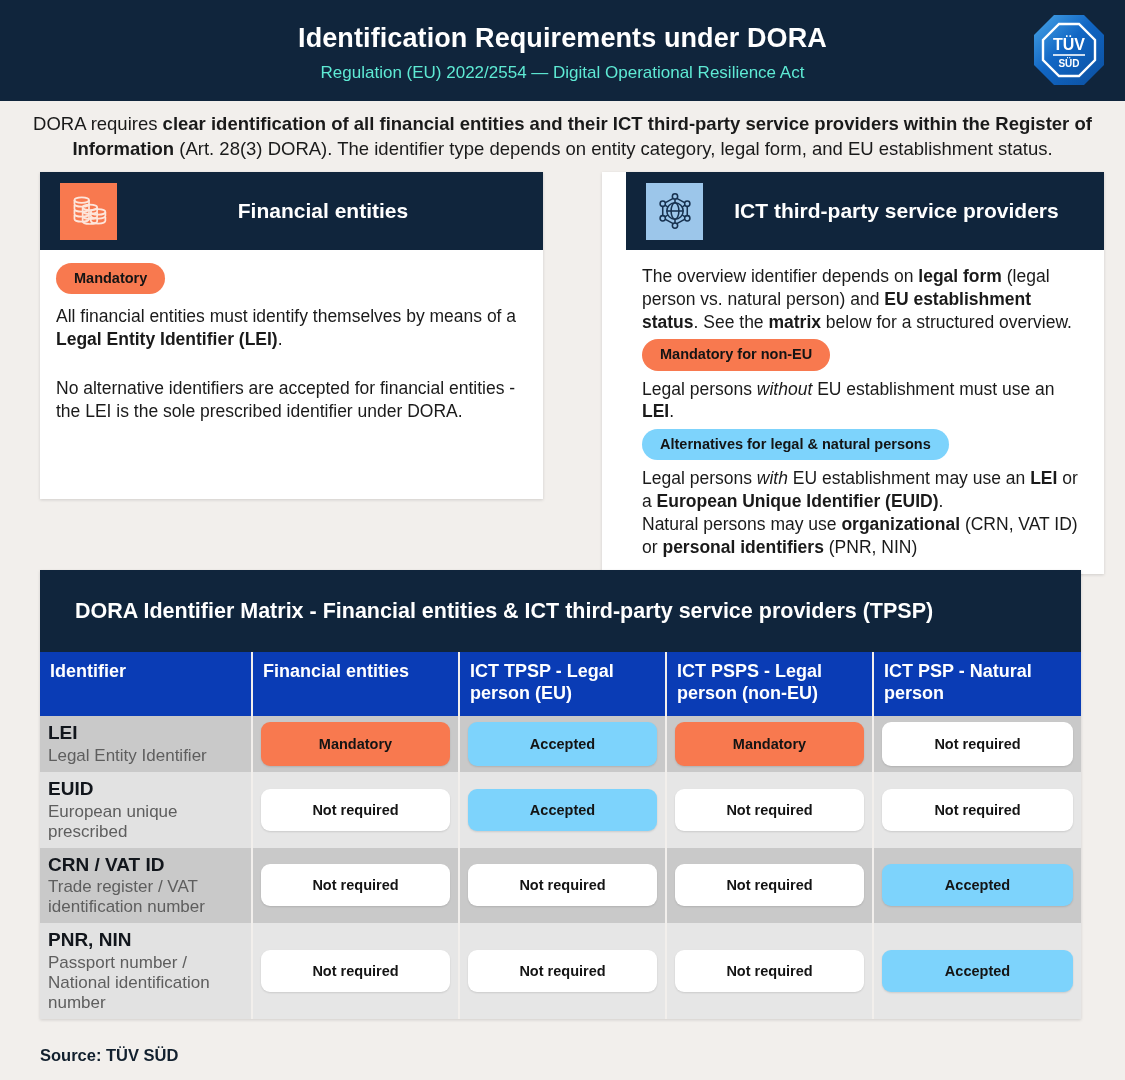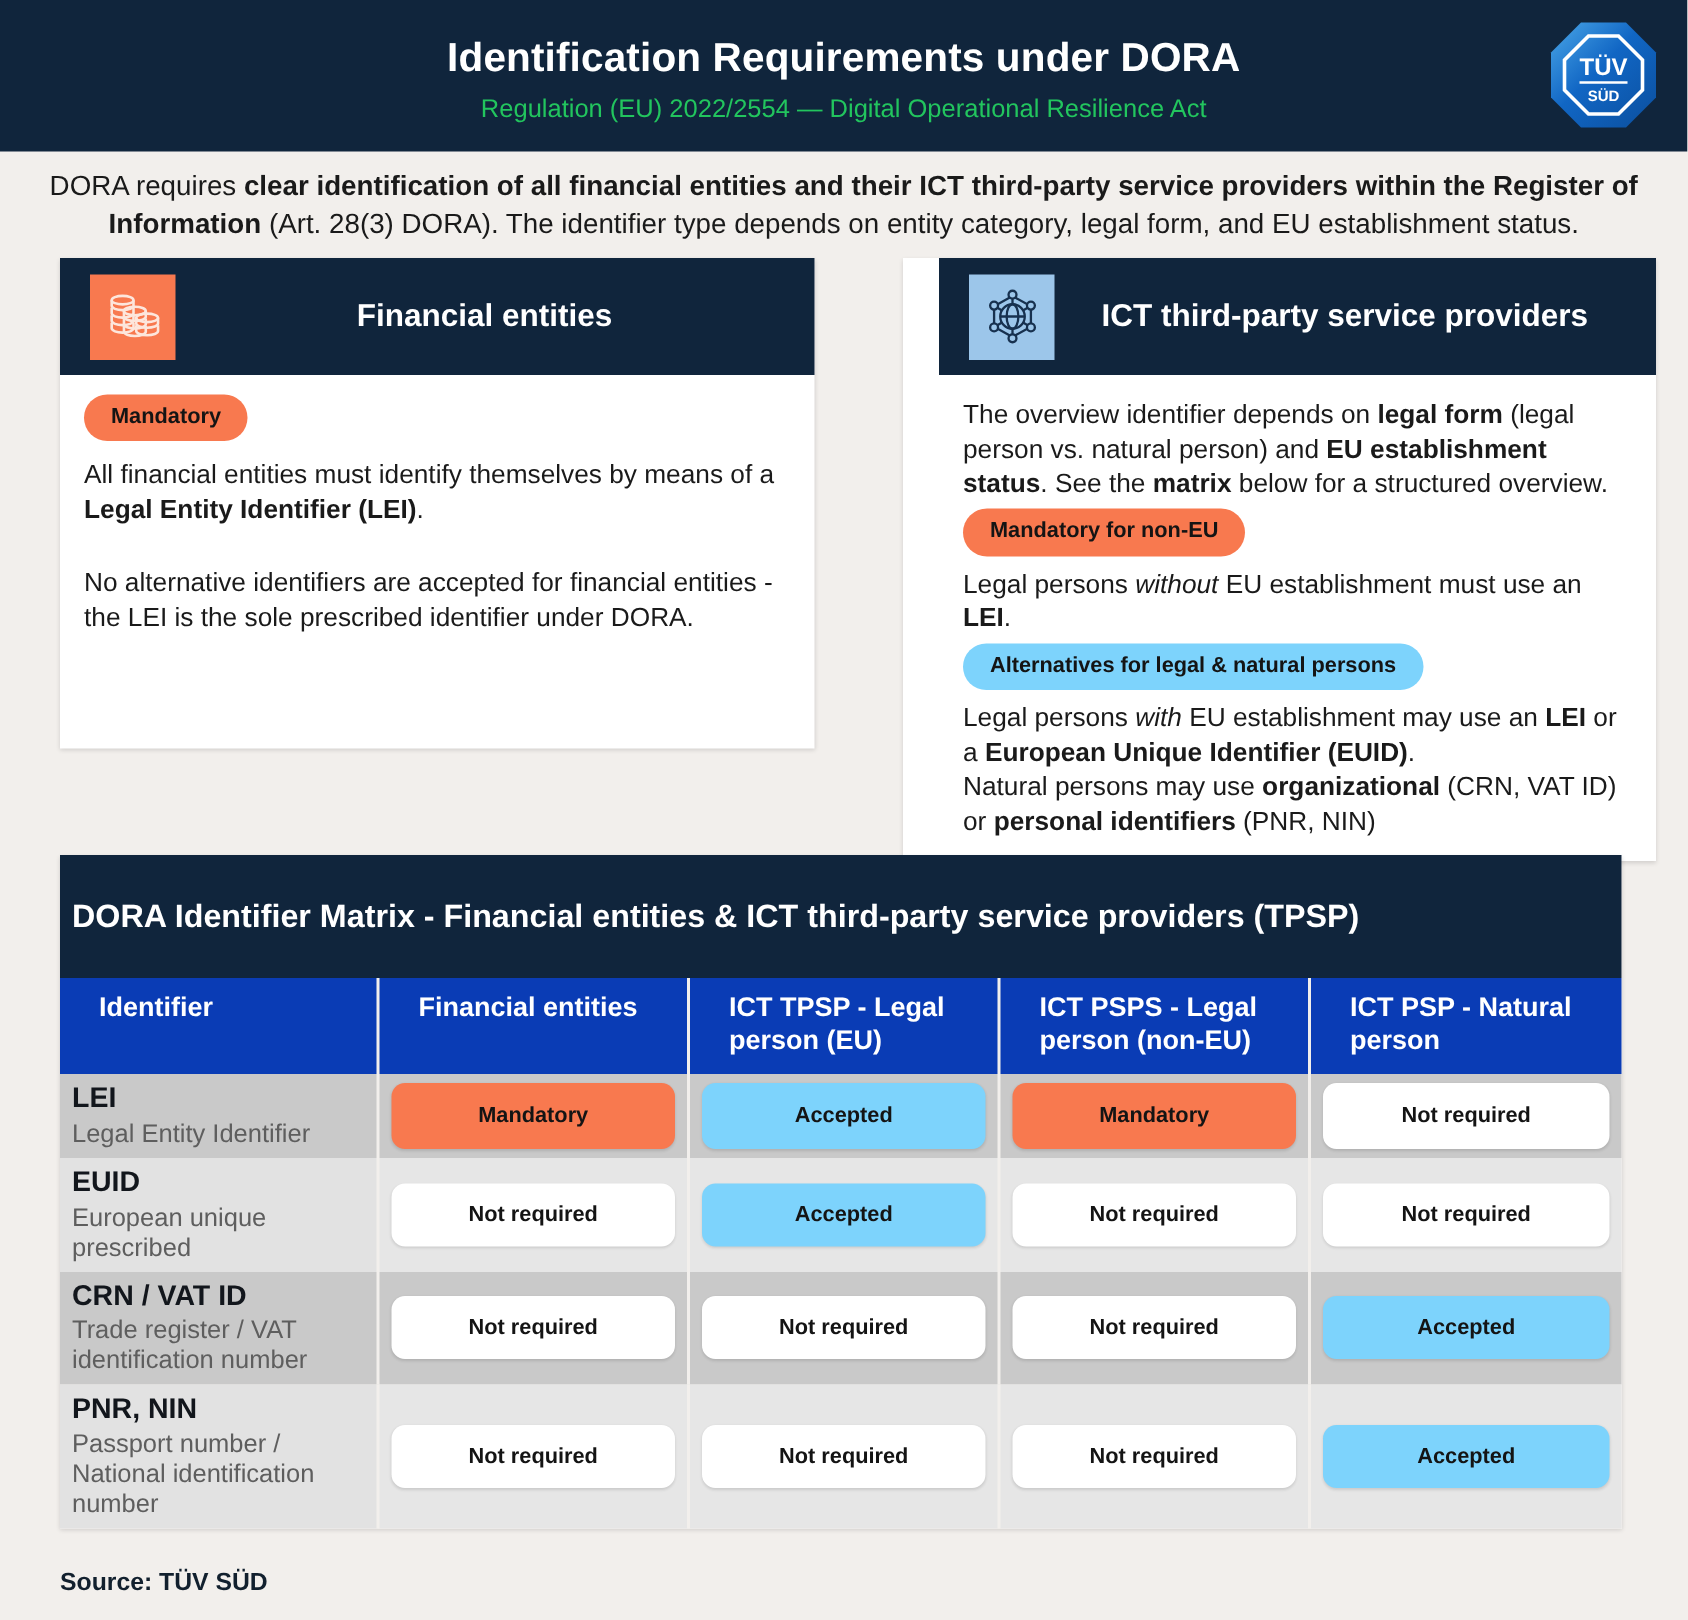--- a/index.html
+++ b/index.html
@@ -29,21 +29,21 @@
   }
   .header-title {
     color: #ffffff;
     font-size: 27px;
     font-weight: bold;
     letter-spacing: .1px;
     margin: 0 0 9px 0;
     text-align: center;
   }
   .header-sub {
-    color: #22c55e;
+    color: #5eead4;
     font-size: 17px;
     font-weight: normal;
     text-align: center;
     margin: 0;
   }
   .logo {
     position: absolute;
     right: 18px;
     top: 12px;
     width: 76px;
@@ -137,36 +137,36 @@
     box-shadow: 0 1px 3px rgba(0,0,0,.14);
   }
   .matrix-title {
     background: #10253c;
     color: #ffffff;
     font-size: 21.5px;
     font-weight: bold;
     height: 82px;
     display: flex;
     align-items: center;
-    padding-left: 8px;
+    padding-left: 35px;
     box-sizing: border-box;
   }
   table.grid {
     border-collapse: collapse;
     width: 100%;
     table-layout: fixed;
   }
   table.grid th {
     background: #0a3cb5;
     color: #ffffff;
     font-size: 18px;
     font-weight: bold;
     text-align: left;
     vertical-align: top;
-    padding: 9px 10px 12px 26px;
+    padding: 9px 10px 12px 10px;
     border-right: 2px solid #f2efec;
     line-height: 1.20;
     height: 62px;
     box-sizing: border-box;
   }
   table.grid th:last-child { border-right: none; }
 
   table.grid td {
     border-right: 2px solid #f2efec;
     vertical-align: middle;

